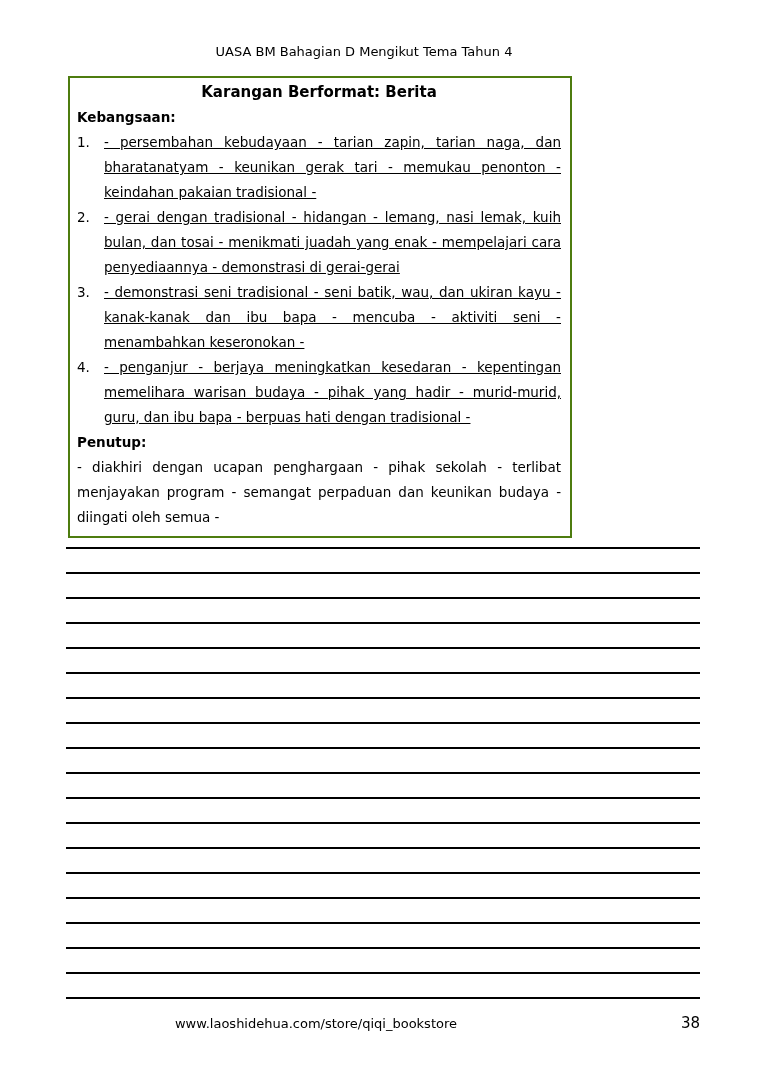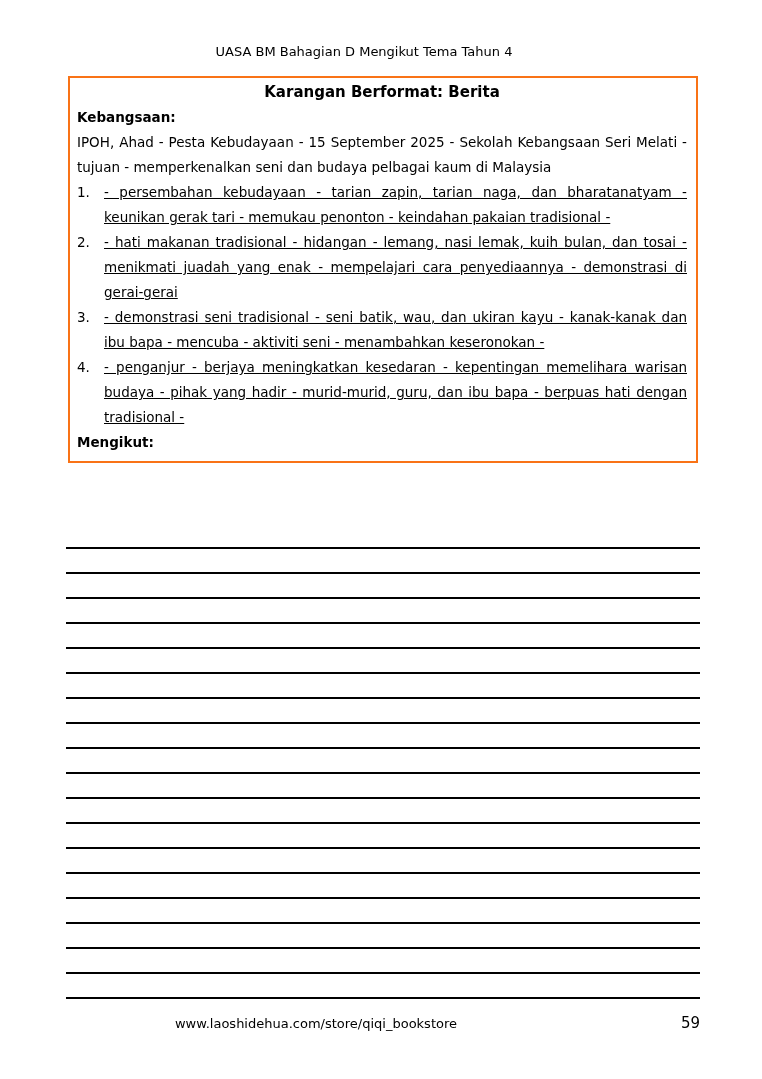--- a/index.html
+++ b/index.html
@@ -18,23 +18,23 @@
     left: 0;
     width: 728px;
     text-align: center;
     font-size: 13px;
     line-height: 16px;
   }
   .worksheet-box {
     position: absolute;
     left: 68px;
     top: 76px;
-    width: 630px;
+    width: 504px;
     box-sizing: border-box;
-    border: 2px solid #f97316;
+    border: 2px solid #4d7c0f;
     padding: 2px 9px 6px 7px;
     font-size: 13.5px;
     line-height: 25px;
   }
   .box-title {
     text-align: center;
     font-weight: bold;
     font-size: 15px;
     line-height: 25px;
   }
@@ -91,41 +91,41 @@
 </style>
 </head>
 <body>
 
 <div class="page-header">UASA BM Bahagian D Mengikut Tema Tahun 4</div>
 
 <div class="worksheet-box">
   <div class="box-title">Karangan Berformat: Berita</div>
 
   <div class="section-label">Kebangsaan:</div>
-  <div class="para">IPOH, Ahad - Pesta Kebudayaan - 15 September 2025 - Sekolah Kebangsaan Seri Melati - tujuan -  memperkenalkan seni dan budaya pelbagai kaum di Malaysia</div>
 
 
   <div class="item-row">
     <div class="item-number">1.</div>
     <div class="item-text">- persembahan kebudayaan - tarian zapin, tarian naga, dan bharatanatyam - keunikan gerak tari - memukau penonton - keindahan pakaian tradisional -</div>
   </div>
   <div class="item-row">
     <div class="item-number">2.</div>
-    <div class="item-text">- hati makanan tradisional - hidangan - lemang, nasi lemak, kuih bulan, dan tosai - menikmati juadah yang enak - mempelajari cara penyediaannya - demonstrasi di gerai-gerai</div>
+    <div class="item-text">- gerai dengan tradisional - hidangan - lemang, nasi lemak, kuih bulan, dan tosai - menikmati juadah yang enak - mempelajari cara penyediaannya - demonstrasi di gerai-gerai</div>
   </div>
   <div class="item-row">
     <div class="item-number">3.</div>
     <div class="item-text">- demonstrasi seni tradisional - seni batik, wau, dan ukiran kayu - kanak-kanak dan ibu bapa - mencuba - aktiviti seni - menambahkan keseronokan -</div>
   </div>
   <div class="item-row">
     <div class="item-number">4.</div>
     <div class="item-text">- penganjur - berjaya meningkatkan kesedaran - kepentingan memelihara warisan budaya - pihak yang hadir - murid-murid, guru, dan ibu bapa - berpuas hati dengan tradisional -</div>
   </div>
 
-  <div class="section-label">Mengikut:</div>
+  <div class="section-label">Penutup:</div>
+  <div class="para">- diakhiri dengan ucapan penghargaan - pihak sekolah - terlibat menjayakan program - semangat perpaduan dan keunikan budaya - diingati oleh semua -</div>
 </div>
 
 <div class="answer-lines">
     <div class="answer-line"></div>
     <div class="answer-line"></div>
     <div class="answer-line"></div>
     <div class="answer-line"></div>
     <div class="answer-line"></div>
     <div class="answer-line"></div>
     <div class="answer-line"></div>
@@ -138,13 +138,13 @@
     <div class="answer-line"></div>
     <div class="answer-line"></div>
     <div class="answer-line"></div>
     <div class="answer-line"></div>
     <div class="answer-line"></div>
     <div class="answer-line"></div>
   </div>
 
 <div class="footer-url">www.laoshidehua.com/store/qiqi_bookstore</div>
 
-<div class="page-number">59</div>
+<div class="page-number">38</div>
 
 </body></html>

